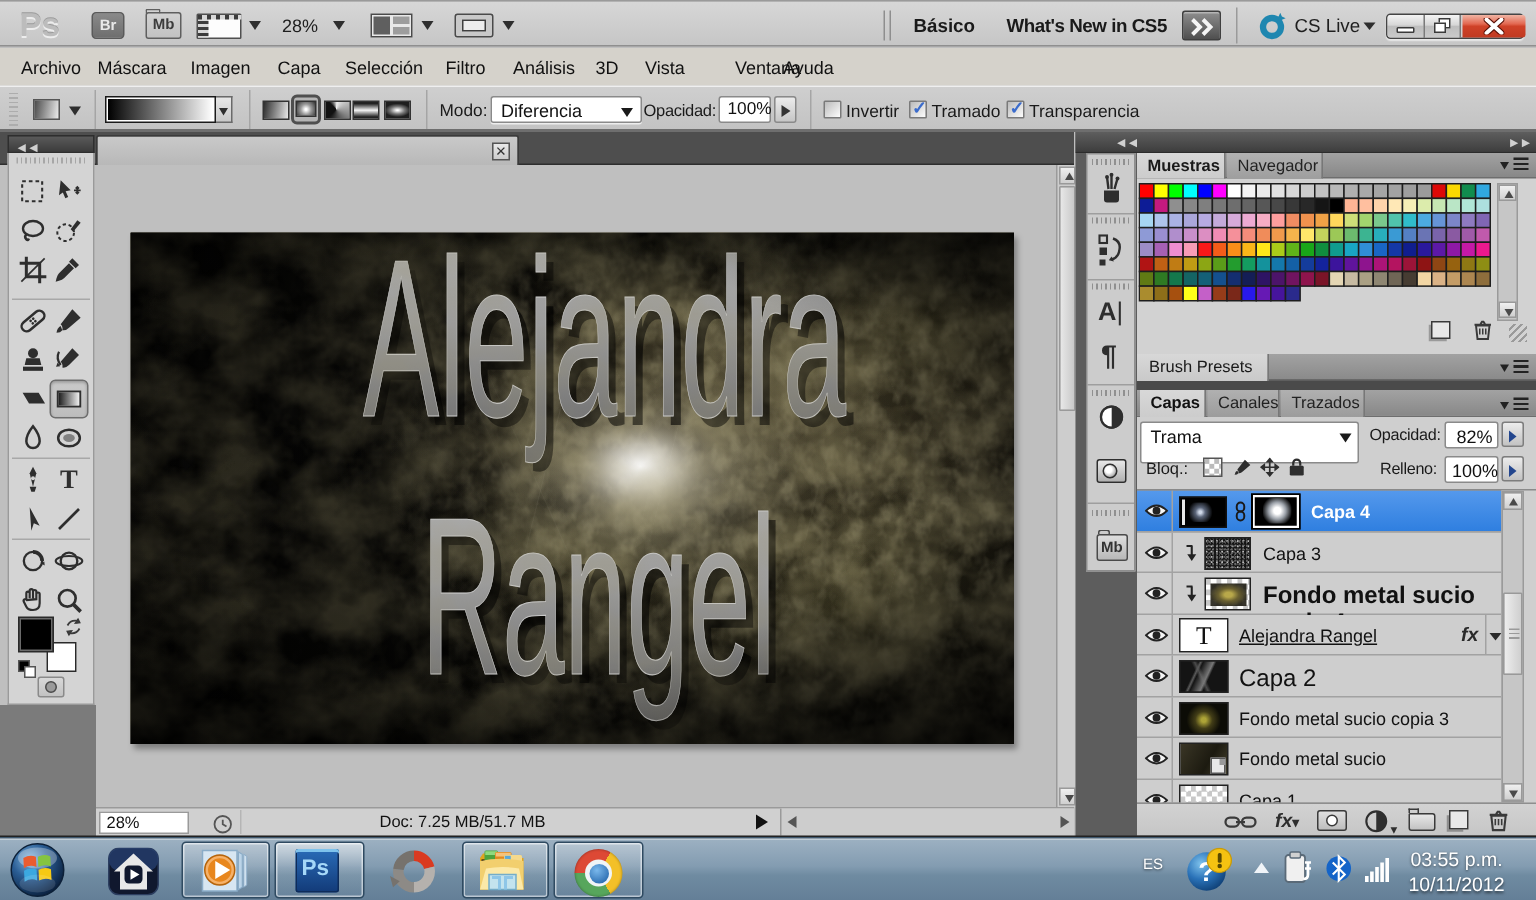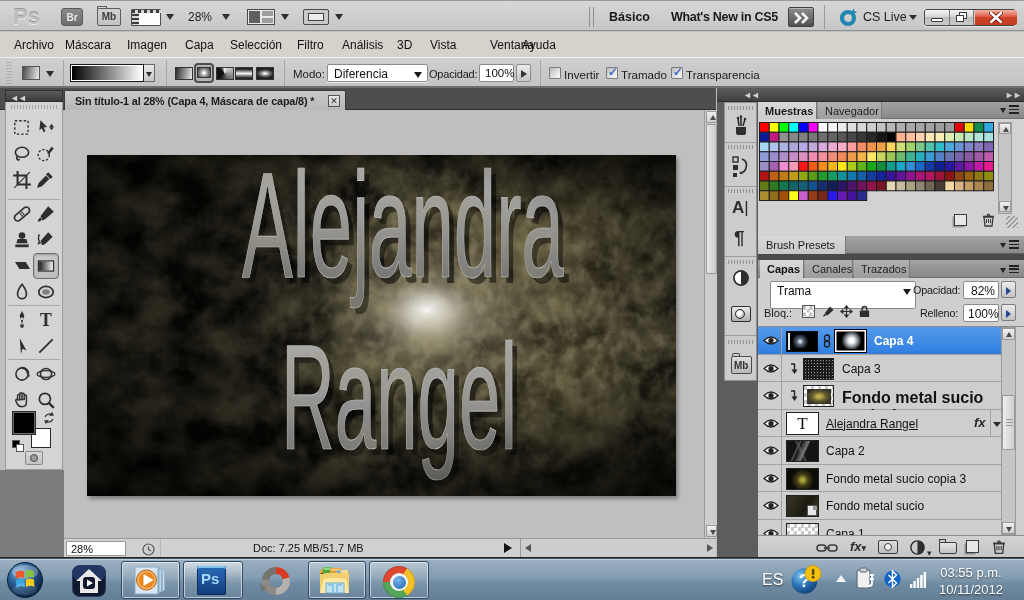--- a/index.html
+++ b/index.html
@@ -128,21 +128,20 @@
     </div>
 <div class="abs" style="left:621px;top:9.5px;font-size:11.6px;color:#1a1a1a;">Tramado</div>
 <div class="abs" style="left:671px;top:9px;width:12px;height:12px;background:linear-gradient(135deg,#bbb,#fdfdfd);border:1px solid #7a7a7a;border-radius:1px;">
       <div class="abs" style="left:1px;top:-3px;font-size:12px;font-weight:bold;color:#3b6ccc;">✓</div>
     </div>
 <div class="abs" style="left:686px;top:9.5px;font-size:11.6px;color:#1a1a1a;">Transparencia</div>
 </div>
 
 <div class="abs" style="left:0;top:88px;width:716px;height:22px;background:#4e4e4e;border-bottom:1px solid #2e2e2e;"></div>
 <div class="abs" style="left:64px;top:90px;width:282px;height:20px;background:linear-gradient(#c9c9c9,#b8b8b8);border:1px solid #3a3a3a;border-bottom:none;border-radius:2px 2px 0 0;">
-  <div class="abs" style="left:10px;top:4px;font-size:10.8px;font-weight:bold;color:#1c1c1c;white-space:nowrap;letter-spacing:-0.15px;">Sin título-1 al 28% (Capa 4, Máscara de capa/8) *</div>
   <div class="abs" style="left:263px;top:4px;width:12px;height:12px;border:1px solid #555;background:linear-gradient(#e9e9e9,#cccccc);font-size:9px;line-height:11px;text-align:center;color:#333;">✕</div>
 </div>
 
 <div class="abs" style="left:87px;top:155px;width:589px;height:341px;box-shadow:2px 3px 4px rgba(0,0,0,.35);">
 <svg width="589" height="341" viewBox="0 0 589 341">
 <defs>
   <radialGradient id="glow" cx="50%" cy="50%" r="50%">
     <stop offset="0%" stop-color="#fafaf5" stop-opacity="0.92"></stop>
     <stop offset="30%" stop-color="#cfc9b2" stop-opacity="0.45"></stop>
     <stop offset="65%" stop-color="#8a8266" stop-opacity="0.16"></stop>
@@ -638,21 +637,21 @@
       <div class="abs" style="left:7px;top:3px;font-size:11px;font-weight:bold;color:#111;">Capas</div>
     </div>
 <div class="abs" style="left:47px;top:0;width:48px;height:18px;background:linear-gradient(#b0b0b0,#9c9c9c);border-right:1px solid #777;">
       <div class="abs" style="left:7px;top:3px;font-size:11px;color:#222;">Canales</div>
     </div>
 <div class="abs" style="left:96px;top:0;width:56px;height:18px;background:linear-gradient(#b0b0b0,#9c9c9c);border-right:1px solid #777;">
       <div class="abs" style="left:7px;top:3px;font-size:11px;color:#222;">Trazados</div>
     </div>
 <div class="abs" style="left:242px;top:8px;width:0;height:0;border-left:3.5px solid transparent;border-right:3.5px solid transparent;border-top:5px solid #222;"></div>
     <div class="abs" style="left:251px;top:5px;width:10px;height:9px;background:repeating-linear-gradient(#222 0 1.5px,transparent 1.5px 3.5px);"></div>
-<div class="abs" style="left:12px;top:21px;width:146px;height:28px;background:#fff;border:1px solid #8a8a8a;border-radius:2px;">
+<div class="abs" style="left:2px;top:21px;width:146px;height:28px;background:#fff;border:1px solid #8a8a8a;border-radius:2px;">
       <div class="abs" style="left:6px;top:2px;font-size:12px;color:#111;">Trama</div>
       <div class="abs" style="left:132px;top:7px;width:0;height:0;border-left:4.5px solid transparent;border-right:4.5px solid transparent;border-top:6px solid #1a1a1a;"></div>
     </div>
 <div class="abs" style="left:155px;top:24px;font-size:10.8px;letter-spacing:-0.2px;color:#1a1a1a;">Opacidad:</div>
 <div class="abs" style="left:205px;top:21px;width:36px;height:18px;background:#fff;border:1px solid #8a8a8a;border-radius:2px;">
       <div class="abs" style="left:7px;top:2px;font-size:12px;color:#111;">82%</div>
     </div>
 <div class="abs" style="left:243px;top:21px;width:15px;height:17px;background:linear-gradient(#ececec,#c2c2c2);border:1px solid #7d7d7d;border-radius:2px;">
       <div class="abs" style="left:4px;top:4.5px;width:0;height:0;border-top:4px solid transparent;border-bottom:4px solid transparent;border-left:5px solid #23468e;"></div>
     </div>
@@ -734,21 +733,21 @@
 <div class="abs" style="left:216px;top:87.5px;font-size:13px;font-weight:bold;font-style:italic;color:#2a2a2a;">fx</div>
 <div class="abs" style="left:232px;top:82.5px;width:1px;height:27px;background:#a2a2a2;"></div>
 <div class="abs" style="left:235px;top:94.5px;width:0;height:0;border-left:4px solid transparent;border-right:4px solid transparent;border-top:5px solid #2a2a2a;"></div>
 <div class="abs" style="left:0;top:110px;width:243px;height:27.5px;background:#cecece;border-bottom:1px solid #a2a2a2;"></div>
 <div class="abs" style="left:23px;top:110px;width:1px;height:27.5px;background:#a2a2a2;"></div>
 <svg class="abs" style="left:4.5px;top:118px;" width="16" height="11" viewBox="0 0 16 11">
       <path d="M1 5.5 Q8 -1.5 15 5.5 Q8 12.5 1 5.5z" fill="#f5f5f5" stroke="#222" stroke-width="1.2"></path>
       <circle cx="8" cy="5.5" r="2.6" fill="#222"></circle>
     </svg>
 <div class="abs" style="left:28px;top:113px;width:33px;height:22px;border:1px solid #222;background:#141414;background-image:linear-gradient(115deg,transparent 30%,#5a5a5a 34%,transparent 38%,#777 55%,transparent 60%),linear-gradient(65deg,transparent 40%,#4a4a4a 46%,transparent 52%);"></div>
-<div class="abs" style="left:68px;top:117px;font-size:12px;color:#111;">Capa 2</div>
+<div class="abs" style="left:68px;top:117px;font-size:16px;color:#111;">Capa 2</div>
 <div class="abs" style="left:0;top:137.5px;width:243px;height:27.5px;background:#cecece;border-bottom:1px solid #a2a2a2;"></div>
 <div class="abs" style="left:23px;top:137.5px;width:1px;height:27.5px;background:#a2a2a2;"></div>
 <svg class="abs" style="left:4.5px;top:145.5px;" width="16" height="11" viewBox="0 0 16 11">
       <path d="M1 5.5 Q8 -1.5 15 5.5 Q8 12.5 1 5.5z" fill="#f5f5f5" stroke="#222" stroke-width="1.2"></path>
       <circle cx="8" cy="5.5" r="2.6" fill="#222"></circle>
     </svg>
 <div class="abs" style="left:28px;top:140.5px;width:33px;height:22px;border:1px solid #222;background:#0c0c06;background-image:radial-gradient(circle at 50% 55%,rgba(190,180,60,.9) 0 8%,rgba(120,110,40,.5) 30%,transparent 60%),radial-gradient(#9a8 8%,transparent 10%);background-size:100% 100%,4px 4px;"></div>
 <div class="abs" style="left:68px;top:144.5px;font-size:12px;color:#111;">Fondo metal sucio copia 3</div>
 <div class="abs" style="left:0;top:165px;width:243px;height:27.5px;background:#cecece;border-bottom:1px solid #a2a2a2;"></div>
 <div class="abs" style="left:23px;top:165px;width:1px;height:27.5px;background:#a2a2a2;"></div>
@@ -886,21 +885,21 @@
 <path d="M3 29 L7 15 q11 -2 22 0 L32 29z" fill="#fce9a8"></path>
 <path d="M9 19 h18 v10 h-18z" fill="#bfe3f5" opacity="0.92" stroke="#6aa8cc" stroke-width="1"></path>
 <path d="M11 21 h5 v8 M25 21 h-5 v8" fill="none" stroke="#8ec6e8" stroke-width="2"></path>
 </svg>
 <div class="abs" style="left:369px;top:2px;width:60px;height:38px;background:linear-gradient(rgba(255,255,255,0.3),rgba(255,255,255,0.12) 45%,rgba(110,140,165,.25));border:1px solid #2f4a61;border-radius:3px;box-shadow:inset 0 0 0 1px rgba(255,255,255,.55);"></div>
 <div class="abs" style="left:383px;top:7px;width:32px;height:32px;border-radius:50%;background:conic-gradient(from 30deg,#f3c028 0 120deg,#57a65c 0 240deg,#dd4935 0 360deg);box-shadow:inset 0 0 2px rgba(0,0,0,.4);">
 <div class="abs" style="left:7px;top:7px;width:18px;height:18px;border-radius:50%;background:#f0f4f6;"></div>
 <div class="abs" style="left:9.5px;top:9.5px;width:13px;height:13px;border-radius:50%;background:radial-gradient(circle at 38% 32%,#7ab8ec,#2f71b4 75%);"></div>
 <div class="abs" style="left:16px;top:0px;width:16px;height:14px;background:#dd4935;clip-path:polygon(0 0,100% 0,100% 60%,0 100%);opacity:0;"></div>
 </div>
-<div class="abs" style="left:762px;top:12px;font-size:16px;color:#fff;text-shadow:0 1px 2px rgba(0,0,0,.6);">ES</div>
+<div class="abs" style="left:762px;top:12px;font-size:10px;color:#fff;text-shadow:0 1px 2px rgba(0,0,0,.6);">ES</div>
 <svg class="abs" style="left:790px;top:6px;" width="33" height="31" viewBox="0 0 30 29">
 <circle cx="13" cy="15" r="12" fill="url(#acg)"></circle>
       <defs>
         <radialGradient id="acg" cx="35%" cy="30%" r="80%">
           <stop offset="0%" stop-color="#7ec2ec"></stop>
           <stop offset="50%" stop-color="#2a72b8"></stop>
           <stop offset="100%" stop-color="#0c3a6e"></stop>
         </radialGradient>
       </defs>
 <text x="13" y="21" text-anchor="middle" font-size="17" font-weight="bold" fill="#fff" font-family="Liberation Sans">?</text>

